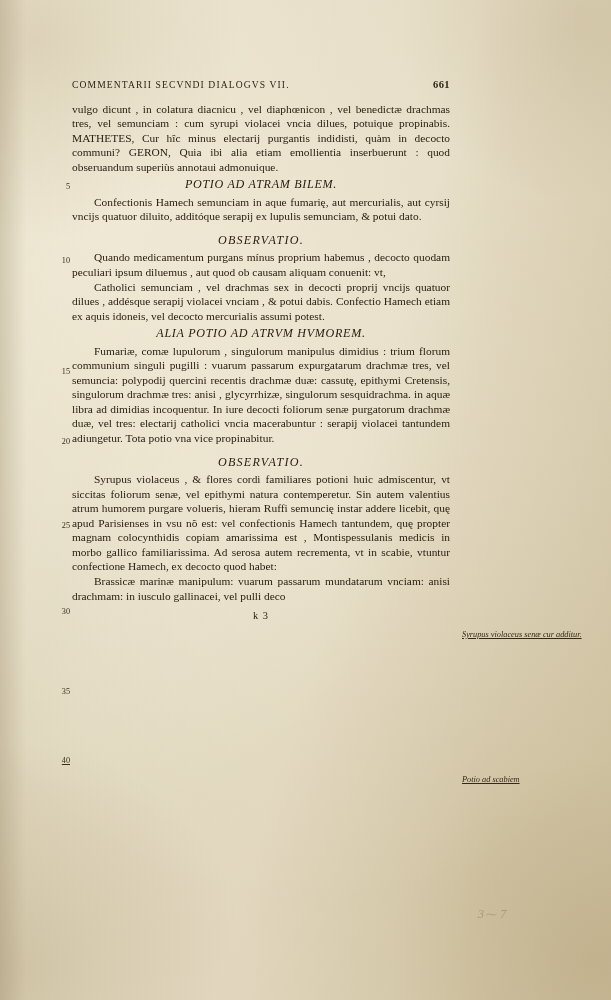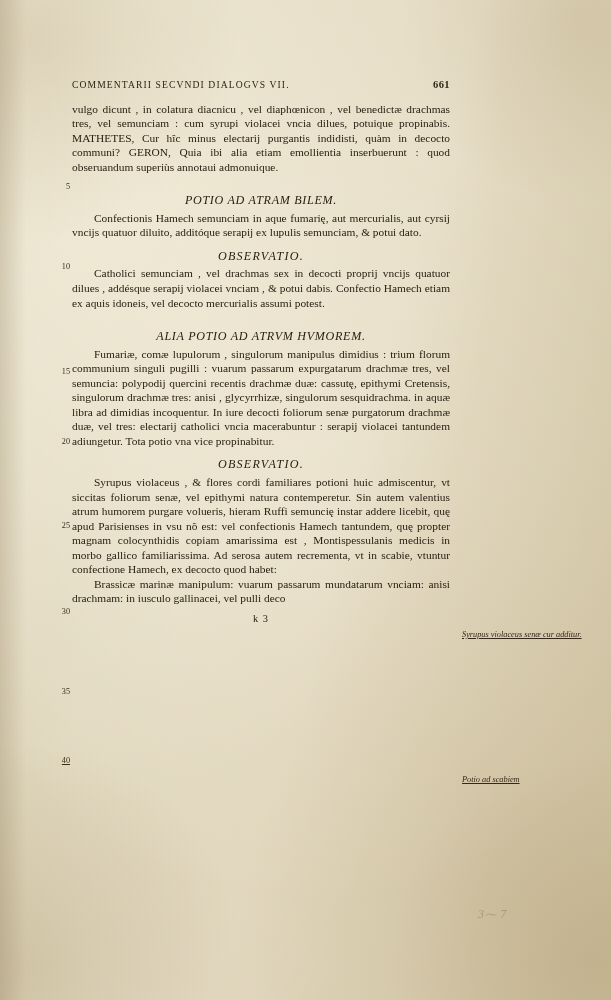--- a/index.html
+++ b/index.html
@@ -82,21 +82,21 @@
   }
   .hang {
     text-indent: 0;
   }
 
   h2.head {
     font-style: italic;
     font-size: 12.1px;
     letter-spacing: 0.7px;
     font-weight: normal;
-    margin: 19px 0 3px 0;
+    margin: 3px 0 3px 0;
     text-align: center;
     text-indent: 0;
   }
   h2.obs {
     font-style: italic;
     font-size: 12.1px;
     letter-spacing: 1.2px;
     font-weight: normal;
     margin: 9px 0 3px 0;
     text-align: center;
@@ -154,21 +154,21 @@
 <body>
 
 <div id="page">
 
   <div class="ghost" style="left:470px; top:300px; width:120px; height:40px;"></div>
   <div class="ghost" style="left:468px; top:560px; width:120px; height:30px;"></div>
   <div class="ghost" style="left:478px; top:905px;">3⁓ 7</div>
 
   <div class="linenums">
     <span style="top:104px;">5</span>
-    <span style="top:184px;">10</span>
+    <span style="top:178px;">10</span>
     <span style="top:289px;">15</span>
     <span style="top:359px;">20</span>
     <span style="top:443px;">25</span>
     <span style="top:529px;">30</span>
     <span style="top:609px;">35</span>
     <span style="top:678px;text-decoration:underline;">40</span>
   </div>
 
   <div id="textblock">
 
@@ -178,20 +178,21 @@
     </div>
 
     <p class="hang">vulgo dicunt , in colatura diacnicu , vel diaphœnicon , vel benedictæ drachmas tres, vel semunciam : cum syrupi violacei vncia dilues, potuique propinabis. MATHETES, Cur hîc minus electarij purgantis indidisti, quàm in decocto communi? GERON, Quia ibi alia etiam emollientia inserbuerunt : quod obseruandum superiùs annotaui admonuique.</p>
 
     <h2 class="head">POTIO AD ATRAM BILEM.</h2>
 
     <p class="para">Confectionis Hamech semunciam in aque fumarię, aut mercurialis, aut cyrsij vncijs quatuor diluito, additóque serapij ex lupulis semunciam, &amp; potui dato.</p>
 
     <h2 class="obs">OBSERVATIO.</h2>
 
+    <p class="para">Quando medicamentum purgans mínus proprium habemus , decocto quodam peculiari ipsum diluemus , aut quod ob causam aliquam conuenit: vt,</p>
 
     <p class="para">Catholici semunciam , vel drachmas sex in decocti proprij vncijs quatuor dilues , addésque serapij violacei vnciam , &amp; potui dabis. Confectio Hamech etiam ex aquis idoneis, vel decocto mercurialis assumi potest.</p>
 
     <h2 class="head">ALIA POTIO AD ATRVM HVMOREM.</h2>
 
     <p class="para">Fumariæ, comæ lupulorum , singulorum manipulus dimidius : trium florum communium singuli pugilli : vuarum passarum expurgatarum drachmæ tres, vel semuncia: polypodij quercini recentis drachmæ duæ: cassutę, epithymi Cretensis, singulorum drachmæ tres: anisi , glycyrrhizæ, singulorum sesquidrachma. in aquæ libra ad dimidias incoquentur. In iure decocti foliorum senæ purgatorum drachmæ duæ, vel tres: electarij catholici vncia macerabuntur : serapij violacei tantundem adiungetur. Tota potio vna vice propinabitur.</p>
 
     <h2 class="obs">OBSERVATIO.</h2>
 
     <p class="para">Syrupus violaceus , &amp; flores cordi familiares potioni huic admiscentur, vt siccitas foliorum senæ, vel epithymi natura contemperetur.  Sin autem valentius atrum humorem purgare volueris, hieram Ruffi semuncię instar addere licebit, quę apud Parisienses in vsu nõ est: vel confectionis Hamech tantundem, quę propter magnam colocynthidis copiam amarissima est , Montispessulanis medicis in morbo gallico familiarissima. Ad serosa autem recrementa, vt in scabie, vtuntur confectione Hamech, ex decocto quod habet:</p>

